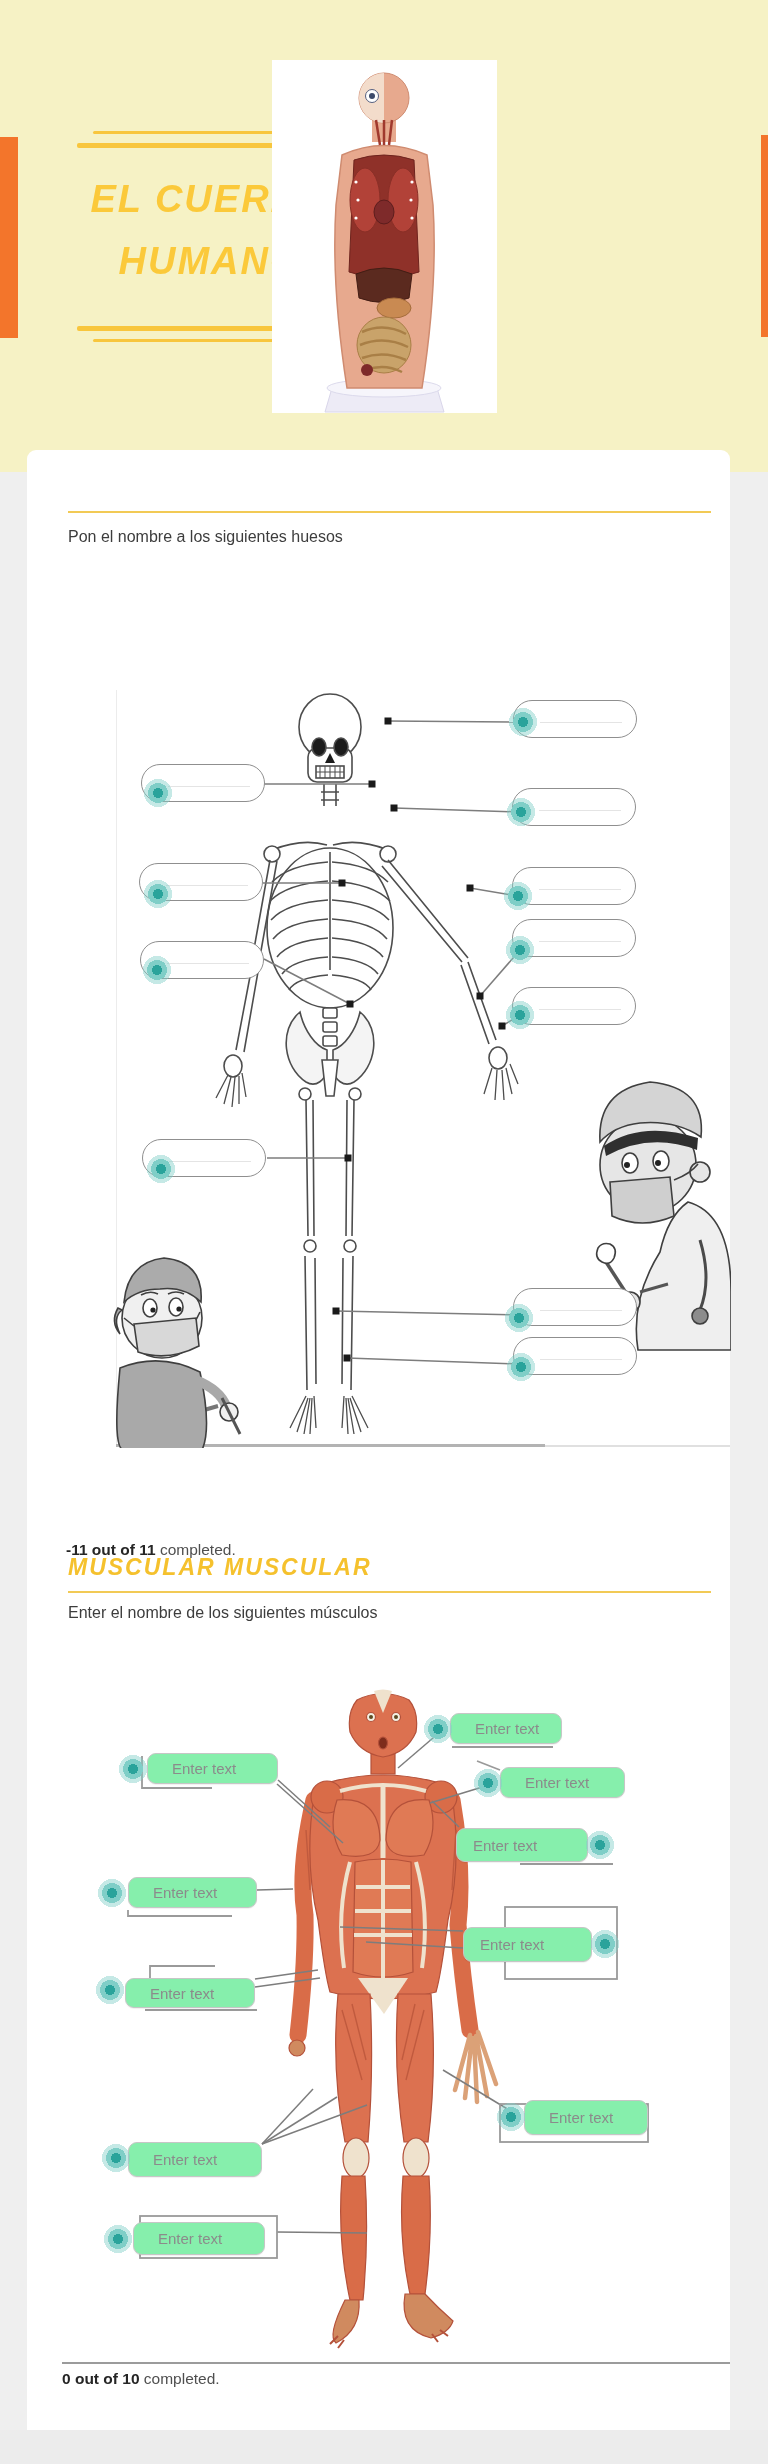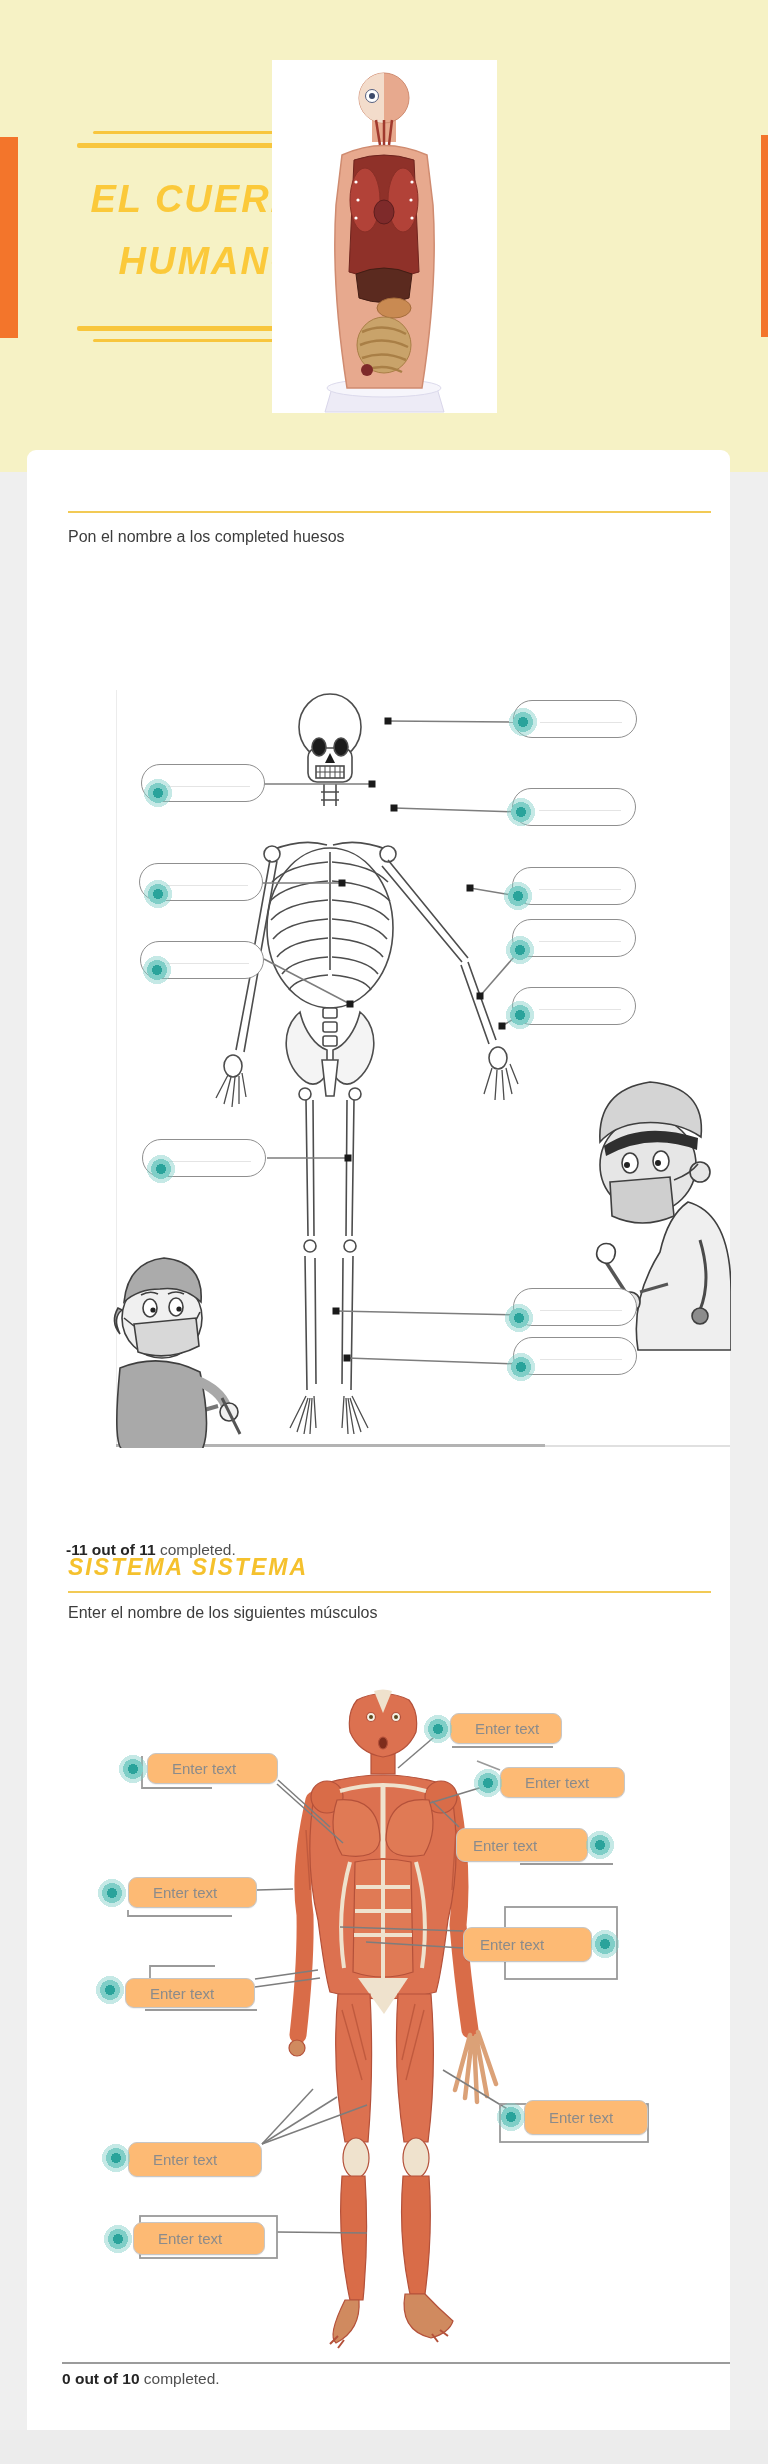--- a/index.html
+++ b/index.html
@@ -37,21 +37,21 @@
   
   .img-edge{position:absolute;left:116px;top:690px;width:1px;height:755px;background:#ececec;}
   .base-line{position:absolute;left:116px;top:1444px;width:429px;height:3px;background:#b3b3b3;}
   .base-line2{position:absolute;left:545px;top:1445px;width:185px;height:2px;background:#e0e0e0;}
   .done-line{position:absolute;left:62px;top:2362px;width:668px;height:2px;background:#9b9b9b;}
 
   
   .pill{position:absolute;width:124px;height:38px;background:#fff;border:1.6px solid #8f8f8f;
         border-radius:19px;z-index:6;}
   .pill::after{content:"";position:absolute;left:26px;right:14px;top:21px;height:1px;background:#e4e4e4;}
-  .mbox{position:absolute;background:#fdba74;border:1.4px solid #c6c6c6;border-radius:9px;
+  .mbox{position:absolute;background:#86efac;border:1.4px solid #c6c6c6;border-radius:9px;
         z-index:6;box-shadow:0 1px 1px rgba(0,0,0,.06);}
   .mbox input{position:absolute;left:24px;top:0;width:calc(100% - 26px);height:100%;border:none;
         outline:none;background:transparent;font-family:"Liberation Sans",sans-serif;
         font-size:15px;color:#6e6e6e;padding:0;}
   .mbox input::placeholder{color:#8b8b8b;opacity:1;}
   .mbox.tr input{left:16px;}
   .tdot{position:absolute;width:32px;height:32px;border-radius:50%;z-index:7;
         transform:translate(-50%,-50%);
         background:radial-gradient(circle,#2aa39b 0 5px,#7fcec7 5px 10px,rgba(127,206,199,.45) 10px 14px,rgba(127,206,199,0) 14px);}
   svg.fig{position:absolute;z-index:2;}
@@ -101,31 +101,31 @@
         <path d="M90,272 Q112,262 134,274 M88,285 Q112,275 136,287 M90,298 Q112,290 134,300 M94,310 Q112,303 130,312" stroke="#a97f46" stroke-width="2.5" fill="none"></path>
         <circle cx="95" cy="310" r="6" fill="#7e2a2a"></circle>
       </svg>
     </div>
   </div>
 
   <div class="card"></div>
   <div class="footer"></div>
 
   <div class="sec-rule" style="top:511px;"></div>
-  <div class="instr" style="top:528px;">Pon el nombre a los completed huesos</div>
+  <div class="instr" style="top:528px;">Pon el nombre a los siguientes huesos</div>
 
   <div class="img-edge"></div>
   <div class="base-line"></div>
   <div class="base-line2"></div>
 
   <div class="done" style="top:1541px;">
     <b>-11 out of 11</b><span> completed.</span>
   </div>
 
-  <div class="sec-head" style="left:68px;top:1554px;">SISTEMA SISTEMA</div>
+  <div class="sec-head" style="left:68px;top:1554px;">MUSCULAR MUSCULAR</div>
   <div class="sec-rule" style="top:1591px;"></div>
   <div class="instr" style="top:1604px;">Enter el nombre de los siguientes músculos</div>
 
   <div class="done-line"></div>
   <div class="done" style="top:2370px;left:62px;">
     <b>0 out of 10</b><span> completed.</span>
   </div>
 
   <svg class="fig" style="left:60px;top:690px;" width="671" height="758" viewBox="60 690 671 758">
     <g stroke="#4d4d4d" stroke-width="1.6" fill="#ffffff">

